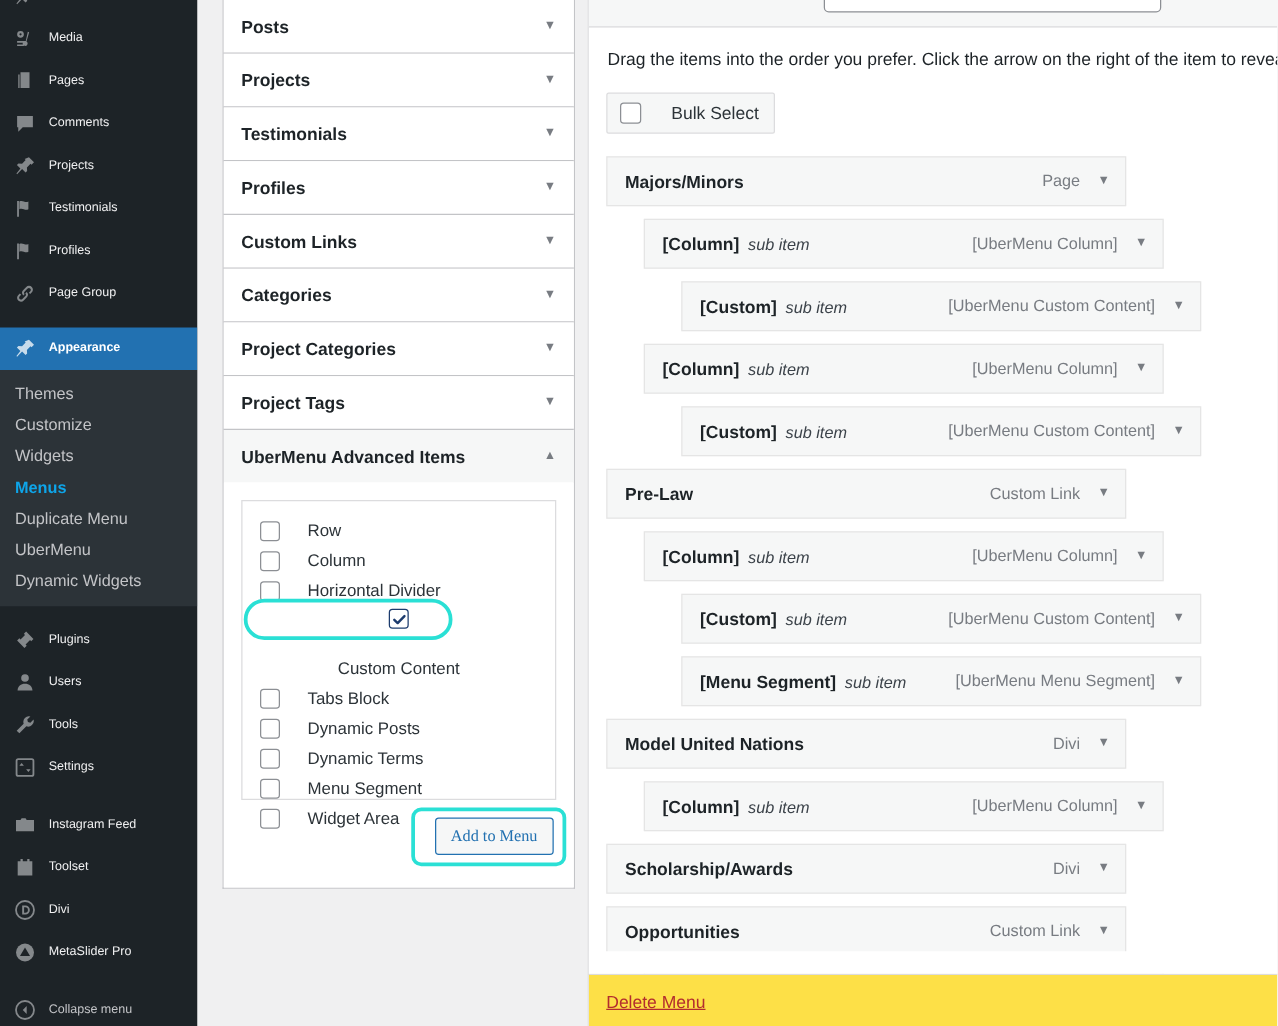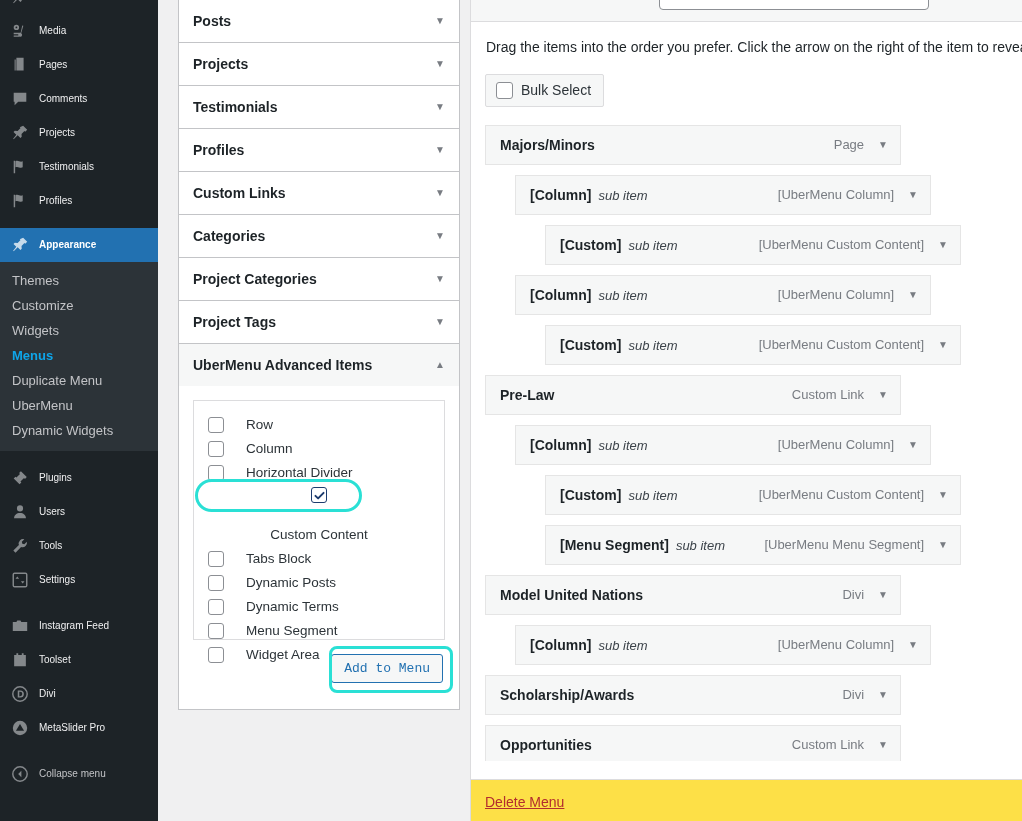--- a/index.html
+++ b/index.html
@@ -89,21 +89,21 @@
     position: absolute; border: 3px solid #2ae0d5; border-radius: 22px;
     pointer-events: none;
   }
   .addmenu-wrap {
     display: flex; justify-content: flex-end; padding: 14px 2px 12px 0;
     position: relative;
   }
   .btn-secondary {
     background: #f6f7f7; border: 1px solid #2271b1; color: #2271b1;
     border-radius: 3px; padding: 6px 12px; font-size: 13px;
-    cursor: pointer; font-family: Liberation Mono, monospace;
+    cursor: pointer; font-family: Liberation Serif, serif;
   }
 
   
   #right-col {
     flex: 1; height: 821px; background: #fff;
     position: relative; overflow: hidden;
     border-left: 1px solid #dcdcde;
   }
   .rc-topstrip {
     height: 22px; background: #f6f7f7;
@@ -122,21 +122,21 @@
   .bulk-wrap {
     margin: 16px 0 18px 0;
     display: inline-flex; align-items: center; gap: 8px;
     border: 1px solid #dcdcde; background: #f6f7f7;
     padding: 7px 12px 7px 10px; border-radius: 2px; cursor: pointer;
   }
   .bulk-box {
     width: 17px; height: 17px; border: 1px solid #8c8f94;
     border-radius: 3px; background: #fff;
   }
-  .bulk-label { font-size: 14px; color: #2c3338; }
+  .bulk-label { font-size: 14px; color: #2c3338; margin-left: 16px; }
 
   .menu-list { position: relative; }
   .mi {
     background: #f6f7f7; border: 1px solid #e5e5e5;
     height: 40px; margin-bottom: 10px;
     display: flex; align-items: center; justify-content: space-between;
     padding: 0 12px 0 14px; cursor: move;
   }
   .mi .left { display: flex; align-items: baseline; gap: 7px; overflow: hidden; }
   .mi .title { font-size: 14px; font-weight: 700; color: #1d2327; white-space: nowrap; }
@@ -224,20 +224,28 @@
 
     <div class="menu-top">
       <span class="ico">
         <svg viewBox="0 0 20 20">
             <path d="M3 3h1.6v14H3zM5 3.6c3-1.6 5 1.6 8 0v6.8c-3 1.6-5-1.6-8 0z"></path>
           </svg>
       </span>
       <span>Profiles</span>
     </div>
 
+    <div class="menu-top">
+      <span class="ico">
+        <svg viewBox="0 0 20 20">
+            <path d="M8.5 11.5a3.4 3.4 0 0 1 0-4.8l2.6-2.6a3.4 3.4 0 1 1 4.8 4.8l-1.3 1.3-1.2-1.2 1.3-1.3a1.7 1.7 0 0 0-2.4-2.4L9.7 7.9a1.7 1.7 0 0 0 0 2.4zM11.5 8.5a3.4 3.4 0 0 1 0 4.8l-2.6 2.6a3.4 3.4 0 1 1-4.8-4.8l1.3-1.3 1.2 1.2-1.3 1.3a1.7 1.7 0 0 0 2.4 2.4l2.6-2.6a1.7 1.7 0 0 0 0-2.4z"></path>
+          </svg>
+      </span>
+      <span>Page Group</span>
+    </div>
 
     <div class="menu-sep"></div>
 
     <div class="menu-top current">
       <span class="ico">
         <svg viewBox="0 0 20 20">
             <path d="M13.5 2 18 6.5l-2.2 2.2-.9-.9-3.2 3.2.2 3.2-1.4 1.4-3.1-3.1L3 17l-.6-.6 3.5-4.4-3.1-3.1L4.2 7.5l3.2.2 3.2-3.2-.9-.9z"></path>
           </svg>
       </span>
       <span>Appearance</span>

